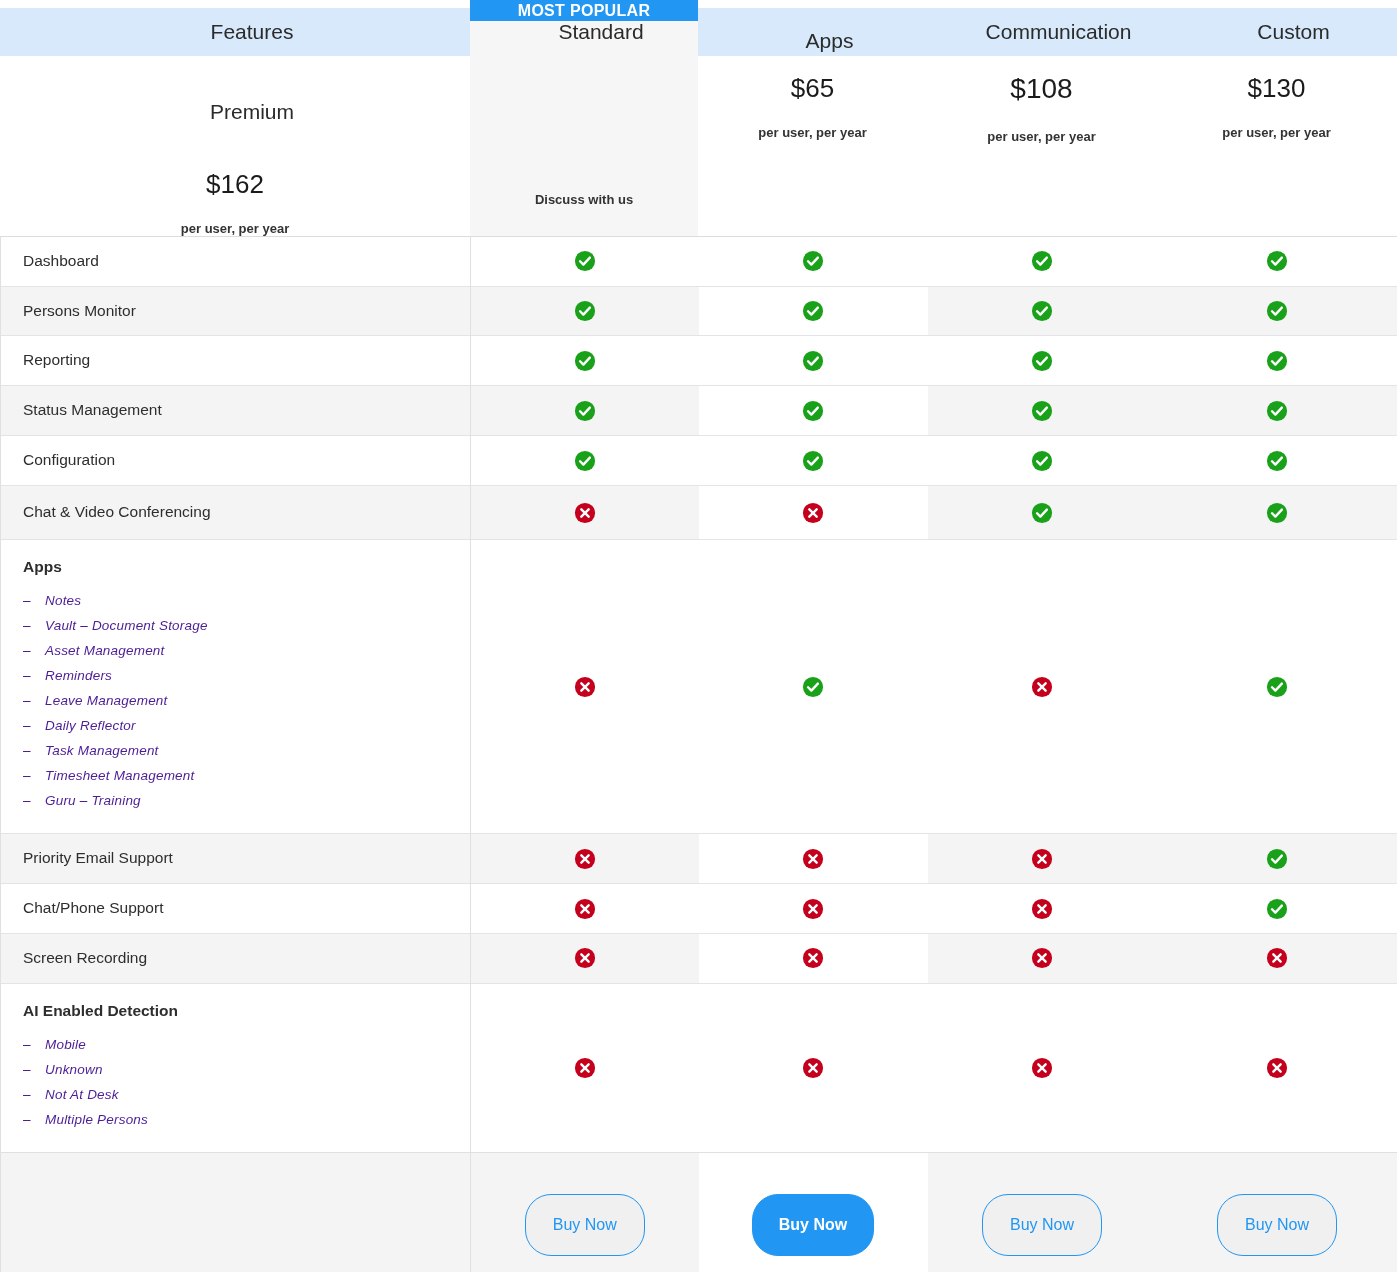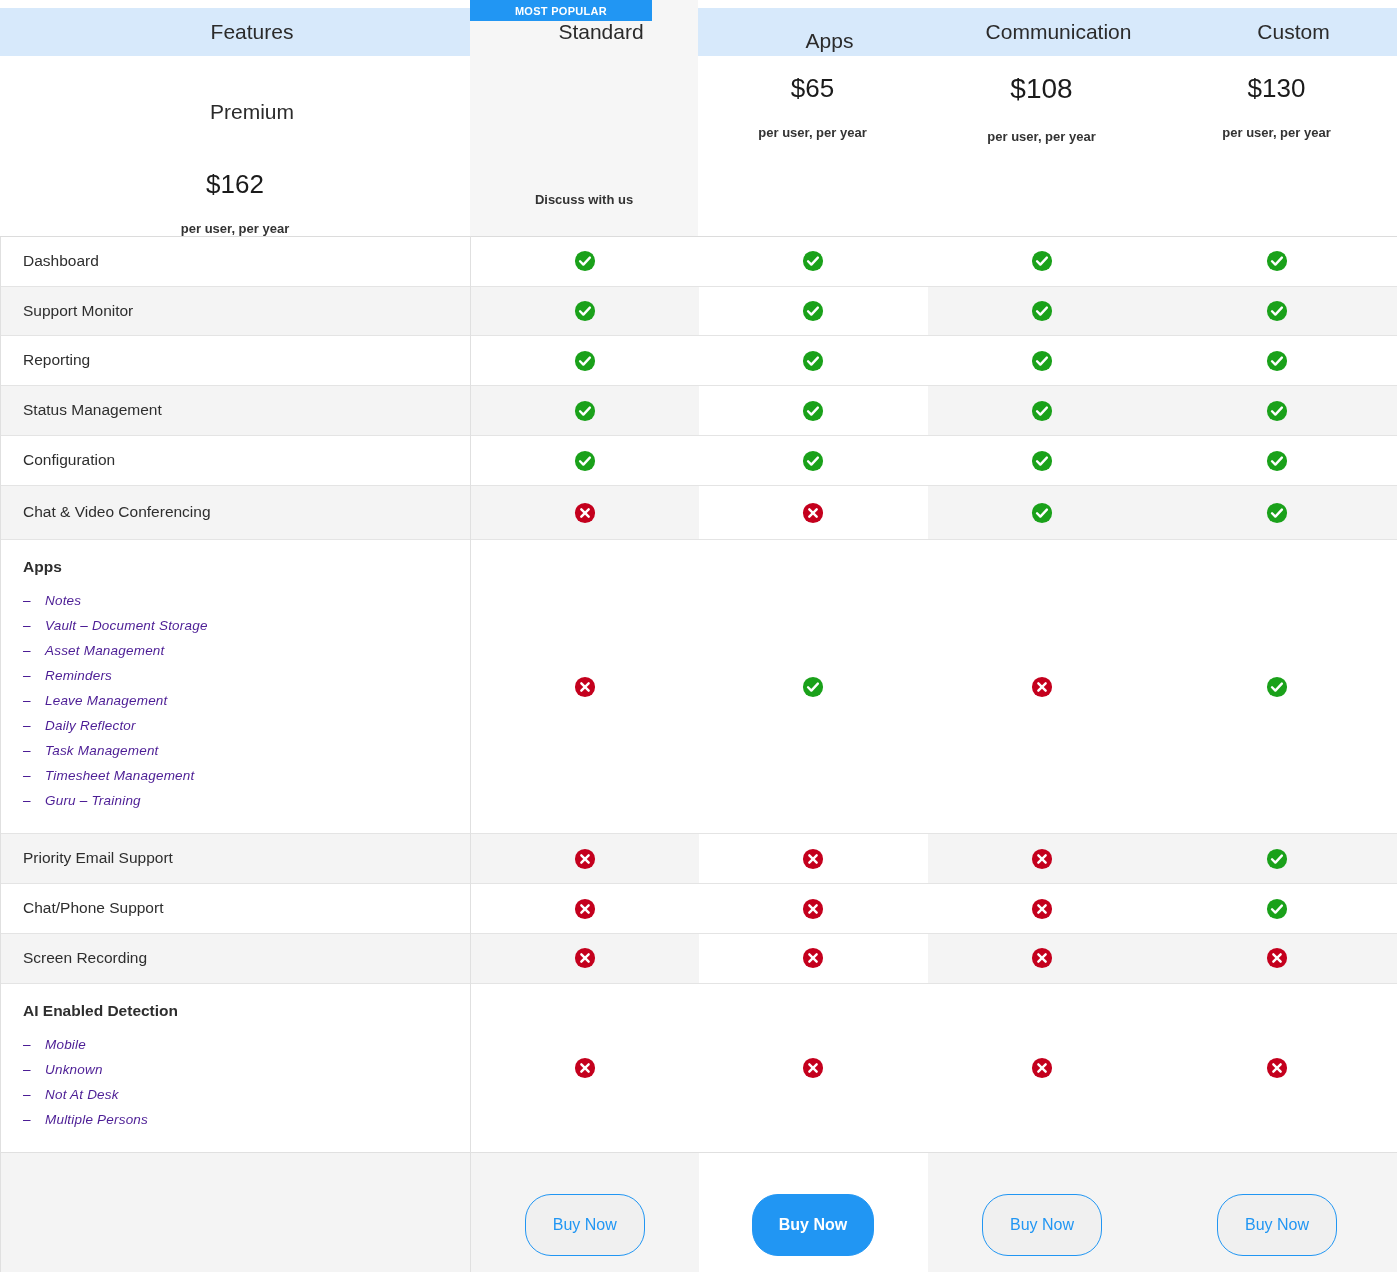--- a/index.html
+++ b/index.html
@@ -34,25 +34,25 @@
     width: 228px;
     height: 1251px;
     background: #f6f6f6;
     z-index: 1;
     pointer-events: none;
   }
   .popular-badge {
     position: absolute;
     left: 470px;
     top: 0;
-    width: 182px;
+    width: 228px;
     height: 21px;
     background: #2196f3;
     color: #ffffff;
-    font-size: 11px;
+    font-size: 16px;
     font-weight: 700;
     letter-spacing: .3px;
     display: flex;
     align-items: center;
     justify-content: center;
     z-index: 4;
   }
 
   
   .hdr-band {
@@ -301,21 +301,21 @@
                     <path d="M6.6 12.3 L10.2 15.9 L17.3 8.3" fill="none" stroke="#ffffff" stroke-width="2.6" stroke-linecap="round" stroke-linejoin="round"></path>
                   </svg></span></td>
               <td class="mark-cell"><span class="icon"><svg viewBox="0 0 24 24" xmlns="http://www.w3.org/2000/svg">
                     <circle cx="12" cy="12" r="11" fill="#1aa11a"></circle>
                     <path d="M6.6 12.3 L10.2 15.9 L17.3 8.3" fill="none" stroke="#ffffff" stroke-width="2.6" stroke-linecap="round" stroke-linejoin="round"></path>
                   </svg></span></td>
               <td class="mark-cell"></td>
             </tr>
             <tr class="row-odd">
               <td class="feat">
-                <div class="feat-name">Support Monitor</div>
+                <div class="feat-name">Persons Monitor</div>
               </td>
               <td class="mark-cell"><span class="icon"><svg viewBox="0 0 24 24" xmlns="http://www.w3.org/2000/svg">
                     <circle cx="12" cy="12" r="11" fill="#1aa11a"></circle>
                     <path d="M6.6 12.3 L10.2 15.9 L17.3 8.3" fill="none" stroke="#ffffff" stroke-width="2.6" stroke-linecap="round" stroke-linejoin="round"></path>
                   </svg></span></td>
               <td class="mark-cell hl"><span class="icon"><svg viewBox="0 0 24 24" xmlns="http://www.w3.org/2000/svg">
                     <circle cx="12" cy="12" r="11" fill="#1aa11a"></circle>
                     <path d="M6.6 12.3 L10.2 15.9 L17.3 8.3" fill="none" stroke="#ffffff" stroke-width="2.6" stroke-linecap="round" stroke-linejoin="round"></path>
                   </svg></span></td>
               <td class="mark-cell"><span class="icon"><svg viewBox="0 0 24 24" xmlns="http://www.w3.org/2000/svg">

